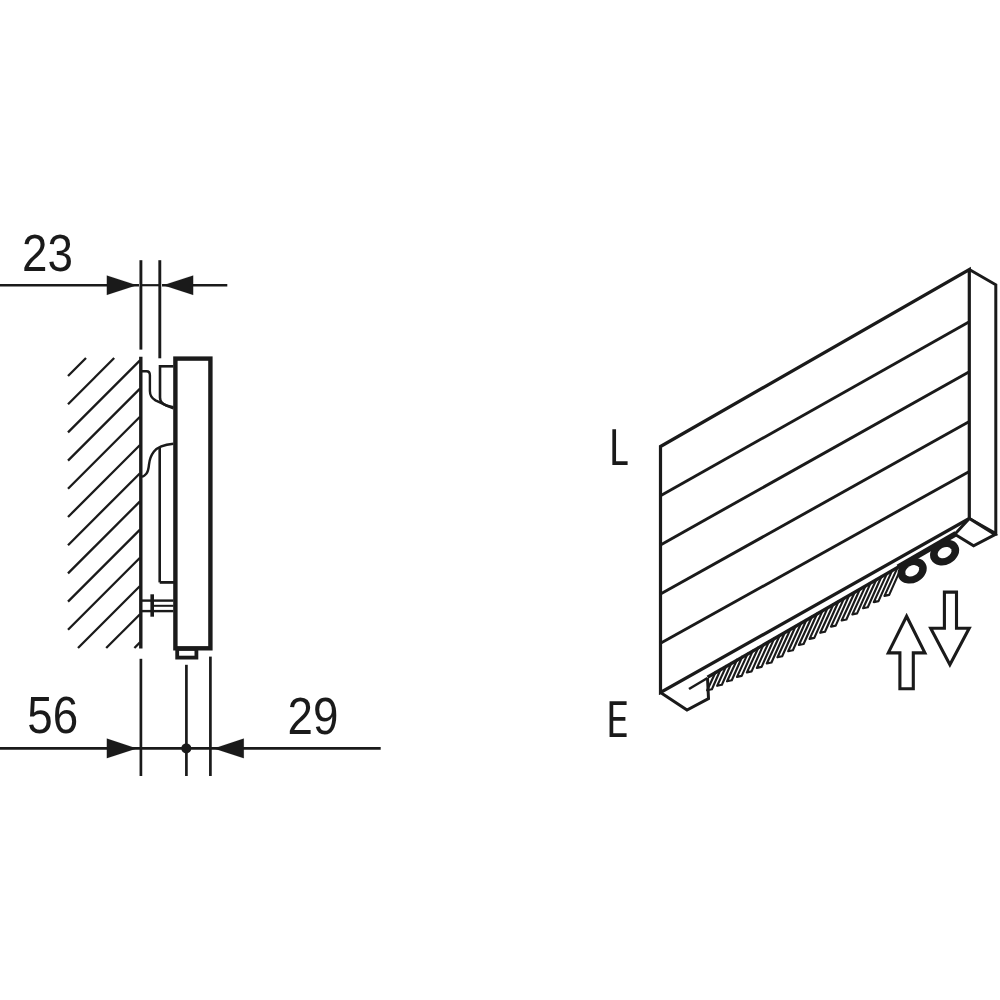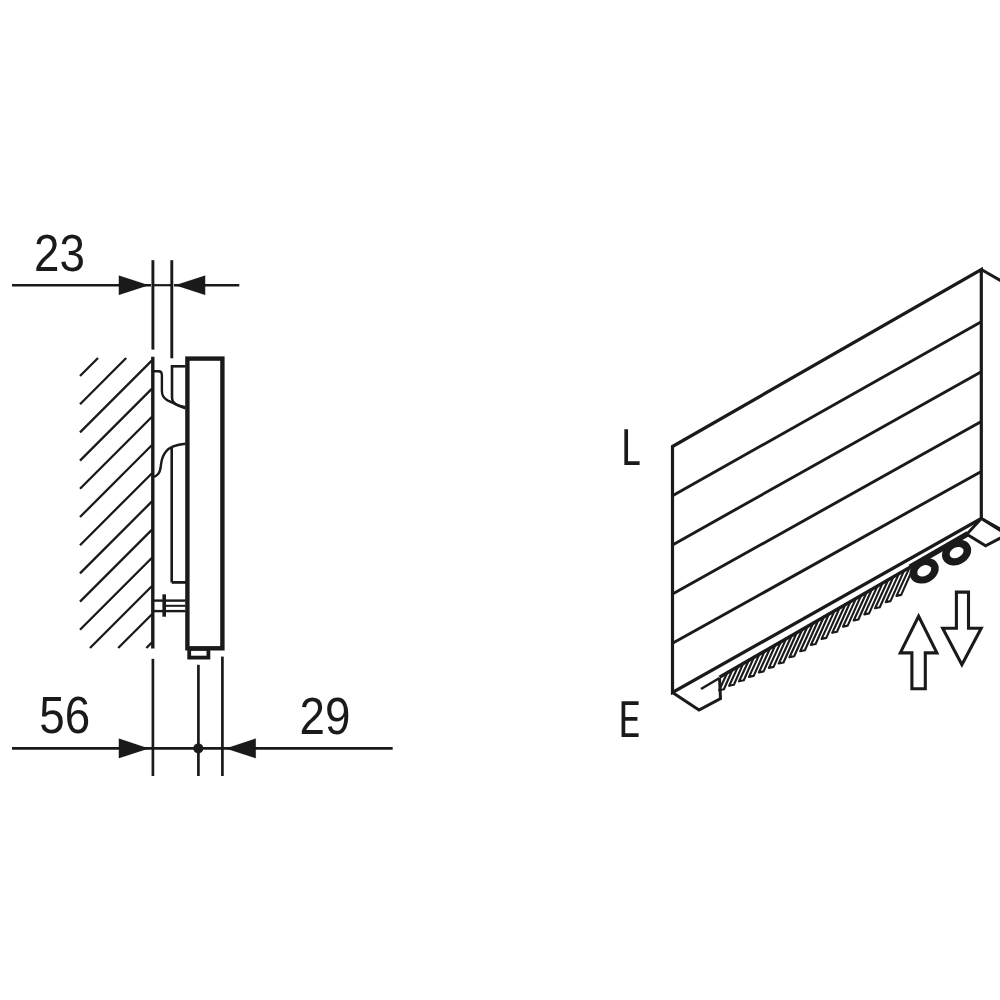--- a/index.html
+++ b/index.html
@@ -1,16 +1,16 @@
 <!DOCTYPE html>
 <html><head>
 <meta charset="utf-8">
 <style>
 html,body{margin:0;padding:0;background:#ffffff;}
-#c{width:964px;height:1000px;position:relative;padding-left:12px;}
+#c{width:964px;height:1000px;position:relative;}
 </style>
 </head>
 <body>
 <div id="c">
 <svg width="1000" height="1000" viewBox="0 0 1000 1000">
 <line x1="86.0" y1="358.0" x2="68.0" y2="376.0" stroke="#1a1a1a" stroke-width="2.3" stroke-linecap="butt"></line>
 <line x1="114.2" y1="358.0" x2="68.0" y2="404.2" stroke="#1a1a1a" stroke-width="2.3" stroke-linecap="butt"></line>
 <line x1="140.0" y1="360.4" x2="68.0" y2="432.4" stroke="#1a1a1a" stroke-width="2.3" stroke-linecap="butt"></line>
 <line x1="140.0" y1="388.6" x2="68.0" y2="460.6" stroke="#1a1a1a" stroke-width="2.3" stroke-linecap="butt"></line>
 <line x1="140.0" y1="416.8" x2="68.0" y2="488.8" stroke="#1a1a1a" stroke-width="2.3" stroke-linecap="butt"></line>

